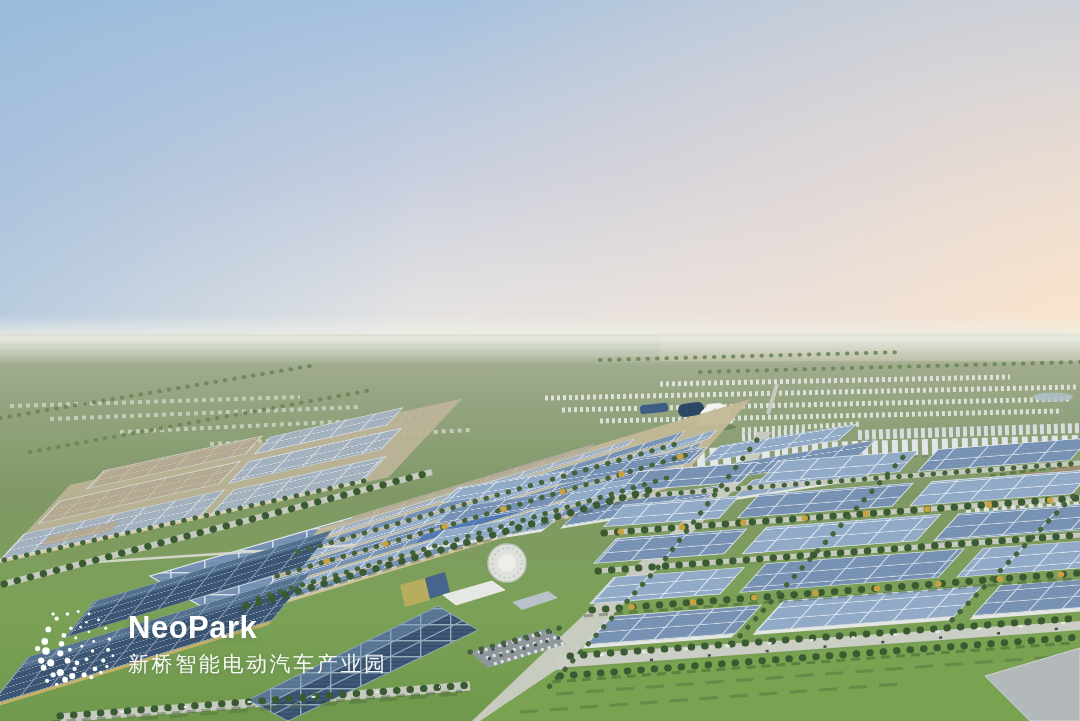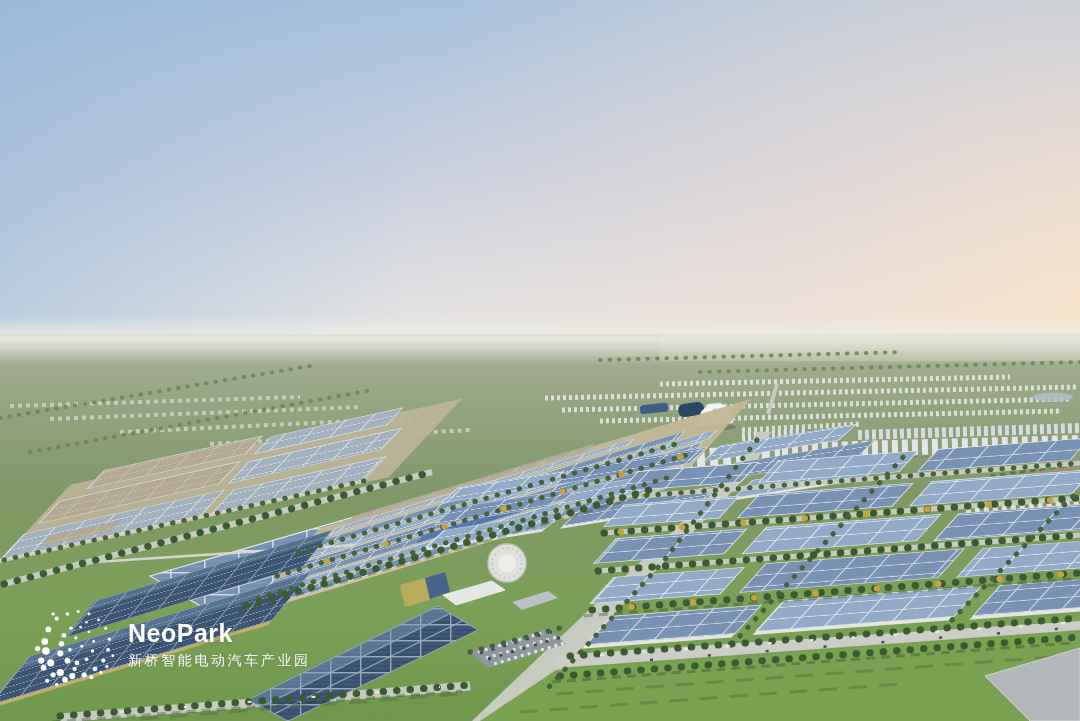--- a/index.html
+++ b/index.html
@@ -18,22 +18,22 @@
   .hedge{fill:none;stroke:#6d8458;stroke-width:4;stroke-linecap:round;stroke-dasharray:.5 9;opacity:.9;}
   .lsh{fill:none;stroke:#4f6d3e;stroke-width:3;stroke-dasharray:18 12;opacity:.45;}
   
   .city{fill:none;stroke:#e3e6e0;stroke-width:5;stroke-dasharray:3 3;opacity:.92;}
   .city2{fill:none;stroke:#ccd3c2;stroke-width:4;stroke-dasharray:4 4;opacity:.85;}
   .rdl{fill:none;stroke:#c6cabf;}
   
   #logo{position:absolute;left:34px;top:598px;display:flex;align-items:center;color:#fff;}
   #logo .icon{width:86px;height:94px;flex:0 0 auto;}
   #logo .text{margin-left:8px;}
-  #logo .wordmark{font-size:25px;font-weight:bold;letter-spacing:.5px;line-height:1.05;text-shadow:0 1px 6px rgba(40,60,80,.25);}
-  #logo .subtitle{margin-top:5px;font-size:14px;letter-spacing:2.6px;opacity:.95;text-shadow:0 1px 5px rgba(40,60,80,.25);}
+  #logo .wordmark{font-size:31px;font-weight:bold;letter-spacing:.5px;line-height:1.05;text-shadow:0 1px 6px rgba(40,60,80,.25);}
+  #logo .subtitle{margin-top:5px;font-size:21px;letter-spacing:2.6px;opacity:.95;text-shadow:0 1px 5px rgba(40,60,80,.25);}
 </style>
 </head>
 <body>
 
 <div id="stage">
 <svg id="scene" viewBox="0 0 1080 721" aria-hidden="true">
   <defs>
     <linearGradient id="skyBase" x1="0" y1="0" x2="0" y2="345" gradientUnits="userSpaceOnUse">
       <stop offset="0" stop-color="#a6c1de"></stop>
           <stop offset=".5" stop-color="#c6cedf"></stop>

